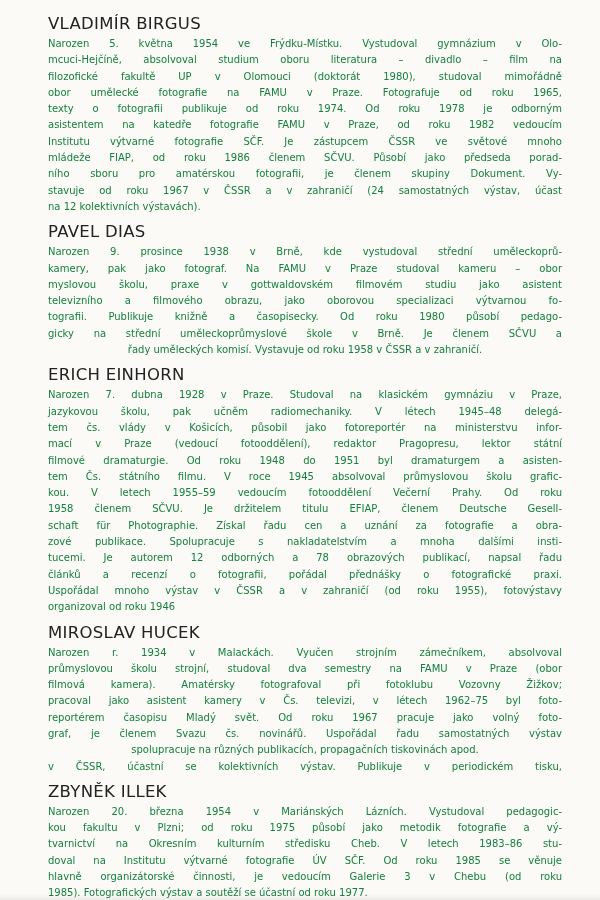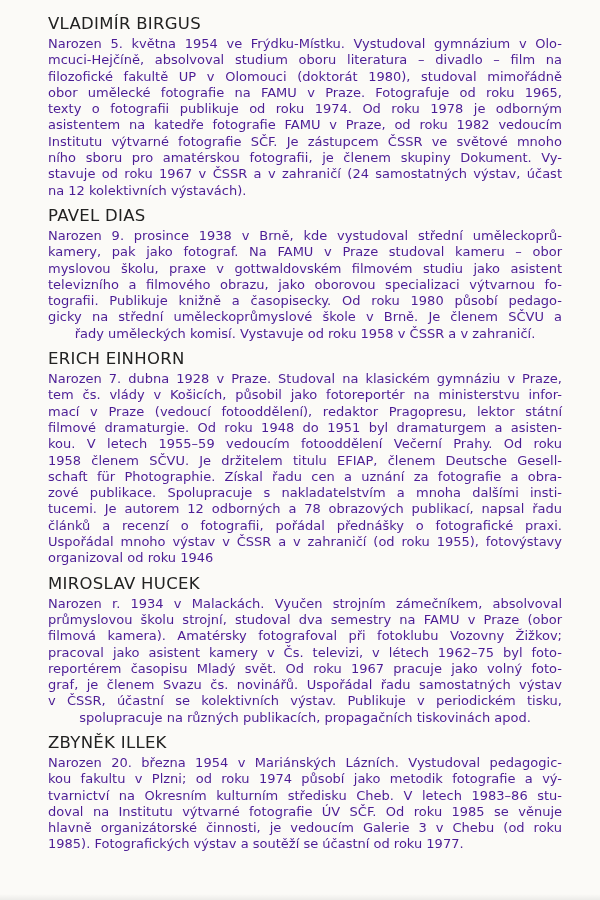--- a/index.html
+++ b/index.html
@@ -19,26 +19,26 @@
   .name {
     font-size: 16.5px;
     letter-spacing: 0.3px;
     line-height: 22px;
     margin: 0 0 1px 0;
     font-weight: normal;
     color: #222;
   }
   .bio-line {
     display: block;
-    font-size: 13px;
+    font-size: 10px;
     line-height: 16.3px;
     white-space: nowrap;
     text-align: justify;
     text-align-last: justify;
-    color: #4c1d95;
+    color: #15803d;
   }
   .bio-line.last { text-align-last: left; }
   .bio-line.center { text-align-last: center; }
   .bottom-shadow {
     position: absolute; left: 0; right: 0; bottom: 0; height: 6px;
     background: linear-gradient(to bottom, rgba(0,0,0,0), rgba(0,0,0,0.06));
   }
 </style>
 </head>
 <body>
@@ -48,20 +48,21 @@
   <div class="entry">
     <div class="name">VLADIMÍR BIRGUS</div>
     <div>
       <span class="bio-line">Narozen 5. května 1954 ve Frýdku-Místku. Vystudoval gymnázium v Olo-</span>
       <span class="bio-line">mcuci-Hejčíně, absolvoval studium oboru literatura – divadlo – film na</span>
       <span class="bio-line">filozofické fakultě UP v Olomouci (doktorát 1980), studoval mimořádně</span>
       <span class="bio-line">obor umělecké fotografie na FAMU v Praze. Fotografuje od roku 1965,</span>
       <span class="bio-line">texty o fotografii publikuje od roku 1974. Od roku 1978 je odborným</span>
       <span class="bio-line">asistentem na katedře fotografie FAMU v Praze, od roku 1982 vedoucím</span>
       <span class="bio-line">Institutu výtvarné fotografie SČF. Je zástupcem ČSSR ve světové mnoho</span>
+      <span class="bio-line">mládeže FIAP, od roku 1986 členem SČVU. Působí jako předseda porad-</span>
       <span class="bio-line">ního sboru pro amatérskou fotografii, je členem skupiny Dokument. Vy-</span>
       <span class="bio-line">stavuje od roku 1967 v ČSSR a v zahraničí (24 samostatných výstav, účast</span>
       <span class="bio-line last">na 12 kolektivních výstavách).</span>
     </div>
   </div>
 
   <div class="entry">
     <div class="name">PAVEL DIAS</div>
     <div>
       <span class="bio-line">Narozen 9. prosince 1938 v Brně, kde vystudoval střední uměleckoprů-</span>
@@ -71,53 +72,55 @@
       <span class="bio-line">tografii. Publikuje knižně a časopisecky. Od roku 1980 působí pedago-</span>
       <span class="bio-line">gicky na střední uměleckoprůmyslové škole v Brně. Je členem SČVU a</span>
       <span class="bio-line center">řady uměleckých komisí. Vystavuje od roku 1958 v ČSSR a v zahraničí.</span>
     </div>
   </div>
 
   <div class="entry">
     <div class="name">ERICH EINHORN</div>
     <div>
       <span class="bio-line">Narozen 7. dubna 1928 v Praze. Studoval na klasickém gymnáziu v Praze,</span>
+      <span class="bio-line">jazykovou školu, pak učněm radiomechaniky. V létech 1945–48 delegá-</span>
       <span class="bio-line">tem čs. vlády v Košicích, působil jako fotoreportér na ministerstvu infor-</span>
       <span class="bio-line">mací v Praze (vedoucí fotooddělení), redaktor Pragopresu, lektor státní</span>
       <span class="bio-line">filmové dramaturgie. Od roku 1948 do 1951 byl dramaturgem a asisten-</span>
+      <span class="bio-line">tem Čs. státního filmu. V roce 1945 absolvoval průmyslovou školu grafic-</span>
       <span class="bio-line">kou. V letech 1955–59 vedoucím fotooddělení Večerní Prahy. Od roku</span>
       <span class="bio-line">1958 členem SČVU. Je držitelem titulu EFIAP, členem Deutsche Gesell-</span>
       <span class="bio-line">schaft für Photographie. Získal řadu cen a uznání za fotografie a obra-</span>
       <span class="bio-line">zové publikace. Spolupracuje s nakladatelstvím a mnoha dalšími insti-</span>
       <span class="bio-line">tucemi. Je autorem 12 odborných a 78 obrazových publikací, napsal řadu</span>
       <span class="bio-line">článků a recenzí o fotografii, pořádal přednášky o fotografické praxi.</span>
       <span class="bio-line">Uspořádal mnoho výstav v ČSSR a v zahraničí (od roku 1955), fotovýstavy</span>
       <span class="bio-line last">organizoval od roku 1946</span>
     </div>
   </div>
 
   <div class="entry">
     <div class="name">MIROSLAV HUCEK</div>
     <div>
       <span class="bio-line">Narozen r. 1934 v Malackách. Vyučen strojním zámečníkem, absolvoval</span>
       <span class="bio-line">průmyslovou školu strojní, studoval dva semestry na FAMU v Praze (obor</span>
       <span class="bio-line">filmová kamera). Amatérsky fotografoval při fotoklubu Vozovny Žižkov;</span>
       <span class="bio-line">pracoval jako asistent kamery v Čs. televizi, v létech 1962–75 byl foto-</span>
       <span class="bio-line">reportérem časopisu Mladý svět. Od roku 1967 pracuje jako volný foto-</span>
       <span class="bio-line">graf, je členem Svazu čs. novinářů. Uspořádal řadu samostatných výstav</span>
+      <span class="bio-line center">spolupracuje na různých publikacích, propagačních tiskovinách apod.</span>
       <span class="bio-line">v ČSSR, účastní se kolektivních výstav. Publikuje v periodickém tisku,</span>
-      <span class="bio-line center">spolupracuje na různých publikacích, propagačních tiskovinách apod.</span>
     </div>
   </div>
 
   <div class="entry">
     <div class="name">ZBYNĚK ILLEK</div>
     <div>
       <span class="bio-line">Narozen 20. března 1954 v Mariánských Lázních. Vystudoval pedagogic-</span>
-      <span class="bio-line">kou fakultu v Plzni; od roku 1974 působí jako metodik fotografie a vý-</span>
+      <span class="bio-line">kou fakultu v Plzni; od roku 1975 působí jako metodik fotografie a vý-</span>
       <span class="bio-line">tvarnictví na Okresním kulturním středisku Cheb. V letech 1983–86 stu-</span>
       <span class="bio-line">doval na Institutu výtvarné fotografie ÚV SČF. Od roku 1985 se věnuje</span>
       <span class="bio-line">hlavně organizátorské činnosti, je vedoucím Galerie 3 v Chebu (od roku</span>
       <span class="bio-line last">1985). Fotografických výstav a soutěží se účastní od roku 1977.</span>
     </div>
   </div>
 
   <div class="bottom-shadow"></div>
 </div>
 

